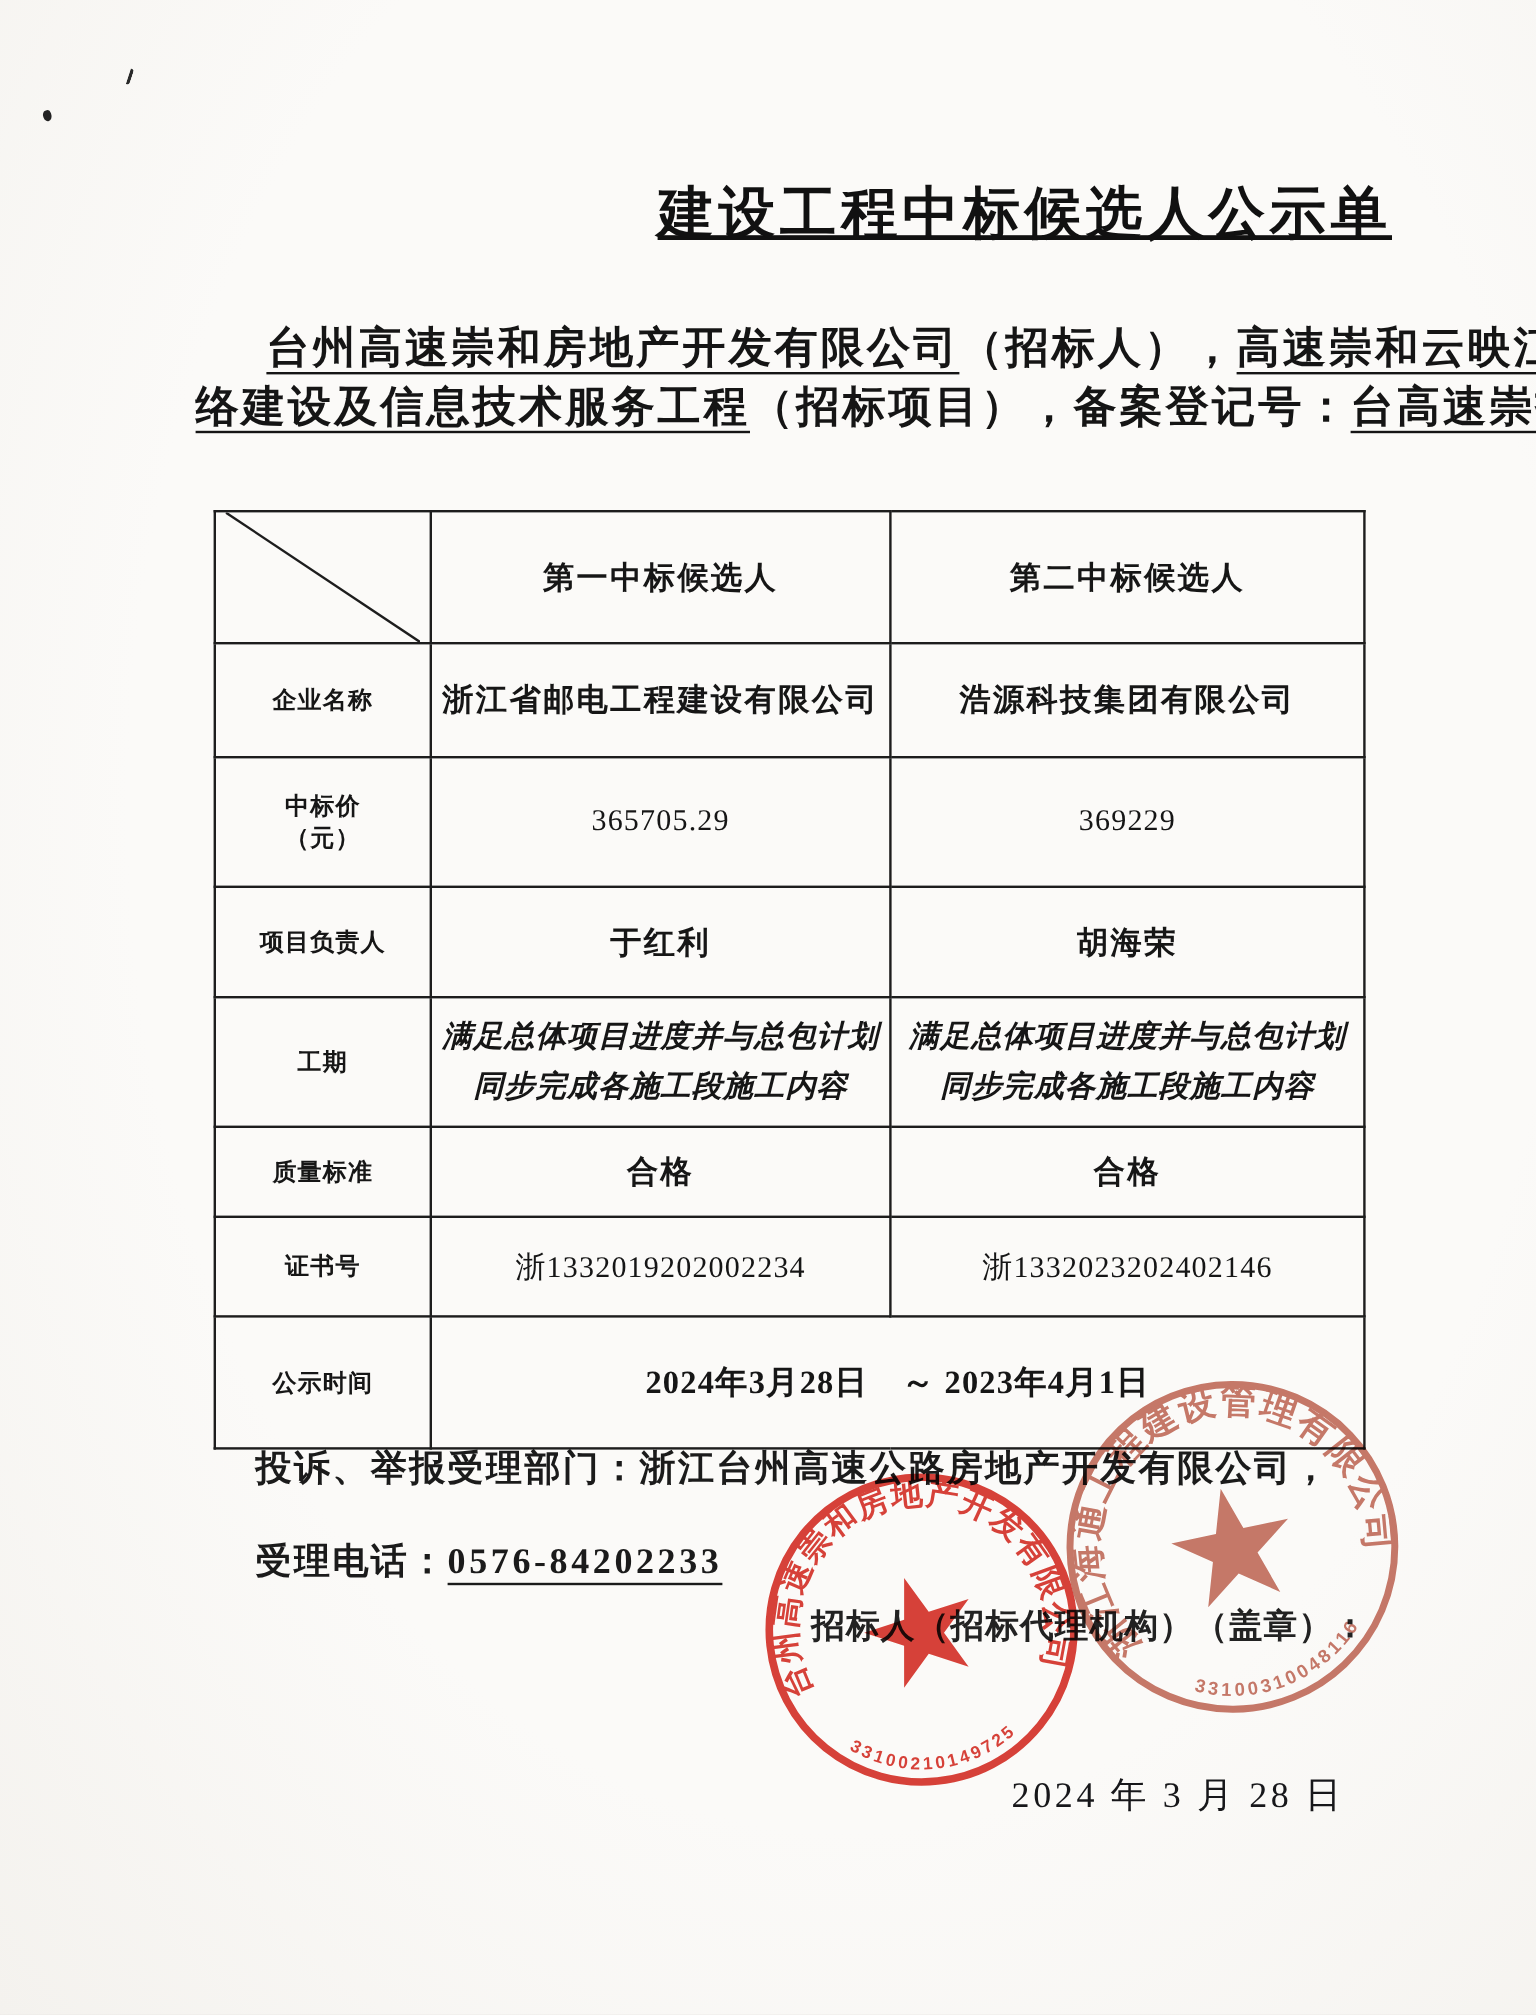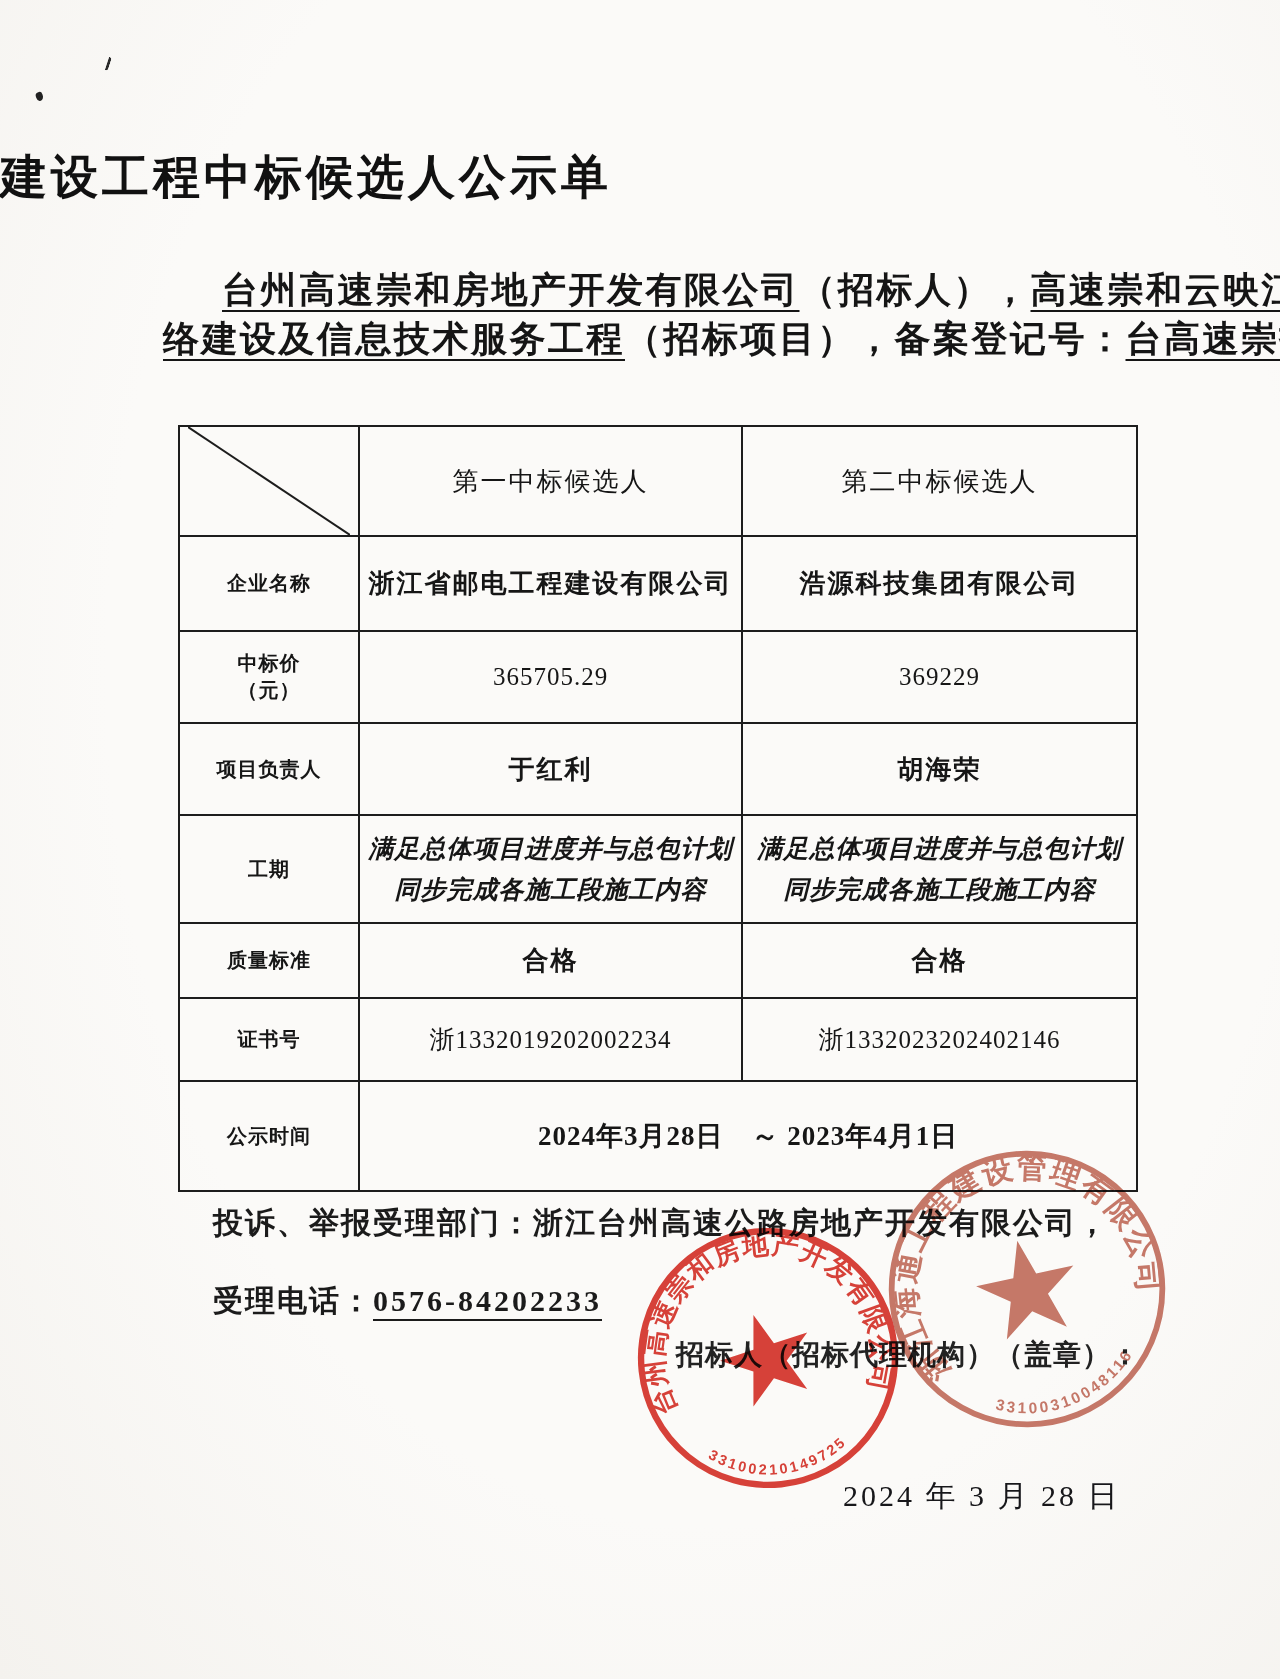--- a/index.html
+++ b/index.html
@@ -12,46 +12,46 @@
     overflow:hidden;
     font-family:"Liberation Serif","DejaVu Serif",serif;
     color:#1b1b1b;
   }
   
   .artifact-quote{position:absolute;left:101px;top:56px;width:6px;height:14px;
     border-right:3px solid #2a2a2a;border-radius:3px;transform:rotate(18deg);}
   .artifact-dot{position:absolute;left:36px;top:92px;width:7px;height:9px;background:#222;border-radius:50% 40% 60% 50%;transform:rotate(-20deg);}
 
   .title{
-    position:absolute;left:0;top:146px;width:1160px;text-align:left;
+    position:absolute;left:0;top:146px;width:1160px;text-align:right;
     font-family:"Liberation Sans","DejaVu Sans",sans-serif;
-    font-size:47px;font-weight:bold;letter-spacing:4px;color:#111;
+    font-size:47px;font-weight:bold;letter-spacing:4px;color:#111;text-decoration:underline;
   }
 
   .intro{position:absolute;left:163px;top:272px;width:960px;
     font-size:36px;font-weight:bold;letter-spacing:2.5px;line-height:1;color:#151515;}
   .intro .line{position:relative;margin:0 0 15px 0;height:34px;white-space:nowrap;}
   .intro .l1{padding-left:59px;}
   .u{text-decoration:underline;text-decoration-thickness:2px;text-underline-offset:8px;}
 
   table.result{
     position:absolute;left:178px;top:425px;width:904px;
     border-collapse:collapse;table-layout:fixed;
   }
   table.result td{
     border:2px solid #1d1d1d;text-align:center;vertical-align:middle;
     padding:0 8px;color:#161616;
   }
   td.c0{width:162px;font-size:20px;font-weight:bold;letter-spacing:1px;}
   td.c1{width:365px;}
   td.c2{width:377px;}
-  tr.h-head{height:108px;} tr.h-r0{height:95px;} tr.h-r1{height:92px;padding-left:12px;}
+  tr.h-head{height:108px;} tr.h-r0{height:95px;} tr.h-r1{height:108px;padding-left:12px;}
   tr.h-r2{height:92px;}  tr.h-r3{height:108px;} tr.h-r4{height:75px;}
   tr.h-r5{height:83px;}  tr.h-r6{height:110px;}
-  .hdr{font-size:26px;font-weight:normal;letter-spacing:2px;}
+  .hdr{font-size:26px;font-weight:bold;letter-spacing:2px;}
   .vname{font-size:26px;font-weight:bold;letter-spacing:2px;}
   .vnum{font-size:25px;font-weight:normal;letter-spacing:1px;margin-left:15px;}
   .vtext{font-size:25px;font-weight:bold;line-height:1.65;letter-spacing:1px;padding:0 14px;font-style:italic;}
   .vspan{font-size:27px;font-weight:bold;letter-spacing:1px;}
   td.diag{padding:0;position:relative;}
   td.diag svg{display:block;width:100%;height:100%;}
 
   .complaint{position:absolute;left:213px;top:1203px;font-size:30px;font-weight:bold;letter-spacing:2px;white-space:nowrap;}
   .phone-line{position:absolute;left:213px;top:1281px;font-size:30px;font-weight:bold;letter-spacing:2px;white-space:nowrap;}
   .phone-line .u{letter-spacing:3px;}

